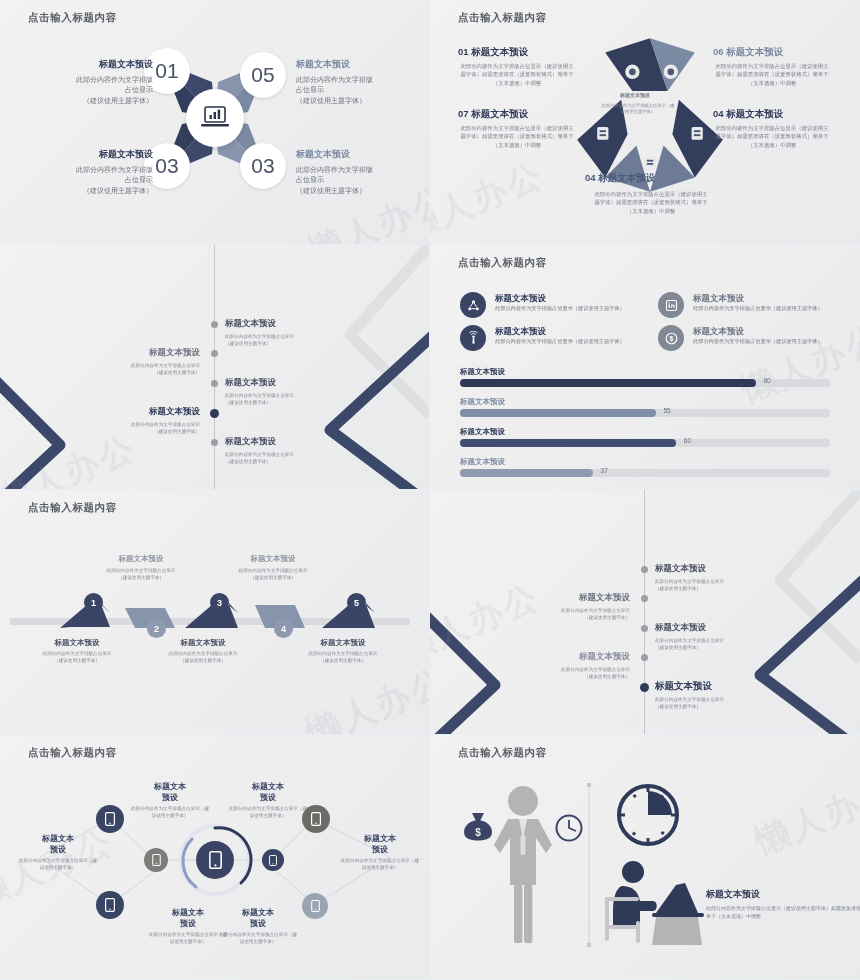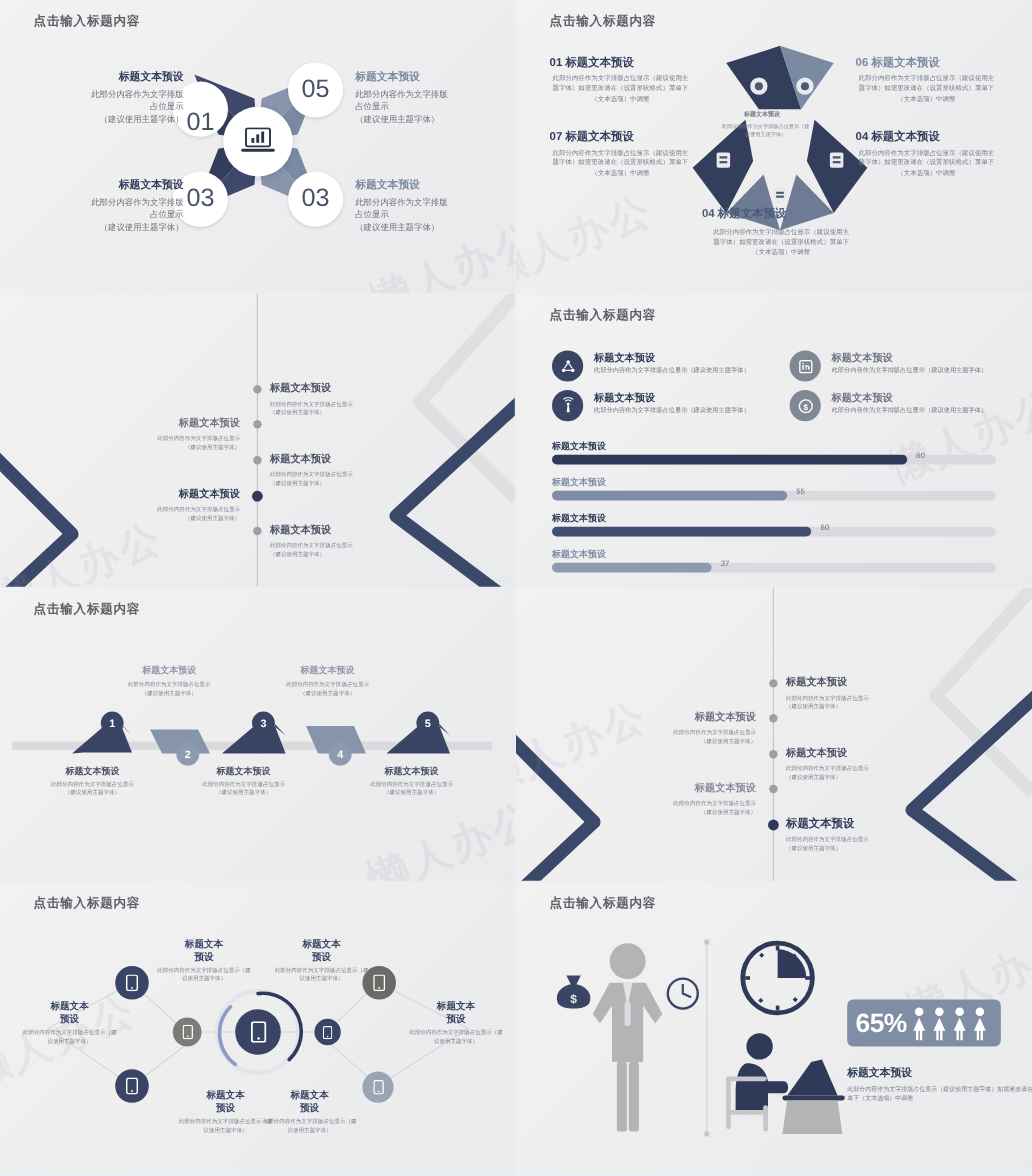--- a/index.html
+++ b/index.html
@@ -109,21 +109,21 @@
         <polygon points="215,118 162,62 182,112" fill="#333d5c"></polygon>
         <polygon points="215,118 268,62 248,112" fill="#7b8aa3"></polygon>
         <polygon points="215,118 162,175 182,124" fill="#333d5c"></polygon>
         <polygon points="215,118 268,175 248,124" fill="#7b8aa3"></polygon>
         <polygon points="215,118 162,62 212,82" fill="#3d486a"></polygon>
         <polygon points="215,118 268,62 218,82" fill="#8895ad"></polygon>
         <polygon points="215,118 162,175 212,154" fill="#3d486a"></polygon>
         <polygon points="215,118 268,175 218,154" fill="#8895ad"></polygon>
       </svg>
 
-      <div class="s1-circ" style="left:144px;top:68px;align-items:flex-end;">
+      <div class="s1-circ" style="left:144px;top:48px;">
         <span>01</span>
       </div>
       <div class="s1-circ" style="left:240px;top:52px;">
         <span>05</span>
       </div>
       <div class="s1-circ" style="left:144px;top:143px;">
         <span>03</span>
       </div>
       <div class="s1-circ" style="left:240px;top:143px;">
         <span>03</span>
@@ -590,33 +590,18 @@
         <g fill="#c6c7ca">
           <rect x="175" y="162" width="4" height="44" rx="2"></rect>
           <rect x="206" y="186" width="4" height="22" rx="2"></rect>
           <rect x="175" y="162" width="34" height="4" rx="2"></rect>
           <rect x="175" y="190" width="34" height="4" rx="2"></rect>
         </g>
       </g>
     </svg>
 
 
-    <div class="p-badge" style="left:276px;top:98px;width:128px;height:39px;background:#7f8da5;">
-      <span class="p-pct">65%</span>
-      <svg width="70" height="30" viewBox="0 0 70 30" style="margin-left:2px;">
-        <g fill="#ffffff">
-          <circle cx="8" cy="5" r="3.6"></circle>
-            <path d="M8,10 l5,11 h-2.4 v8 h-2 v-8 h-1.2 v8 h-2 v-8 H3 Z"></path>
-          <circle cx="25" cy="5" r="3.6"></circle>
-            <path d="M25,10 l5,11 h-2.4 v8 h-2 v-8 h-1.2 v8 h-2 v-8 H20 Z"></path>
-          <circle cx="42" cy="5" r="3.6"></circle>
-            <path d="M42,10 l5,11 h-2.4 v8 h-2 v-8 h-1.2 v8 h-2 v-8 H37 Z"></path>
-          <circle cx="59" cy="5" r="3.6"></circle>
-            <path d="M59,10 l5,11 h-2.4 v8 h-2 v-8 h-1.2 v8 h-2 v-8 H54 Z"></path>
-        </g>
-      </svg>
-    </div>
 
     <div class="s8-h" style="left:276px;top:153px;">标题文本预设</div>
     <div class="s8-b" style="left:276px;top:169px;">此部分内容作为文字排版占位显示（建议使用主题字体）如需更改请在（设置形状格式）菜单下（文本选项）中调整</div>
   </div>
 
 </div>
 
 </body></html>

